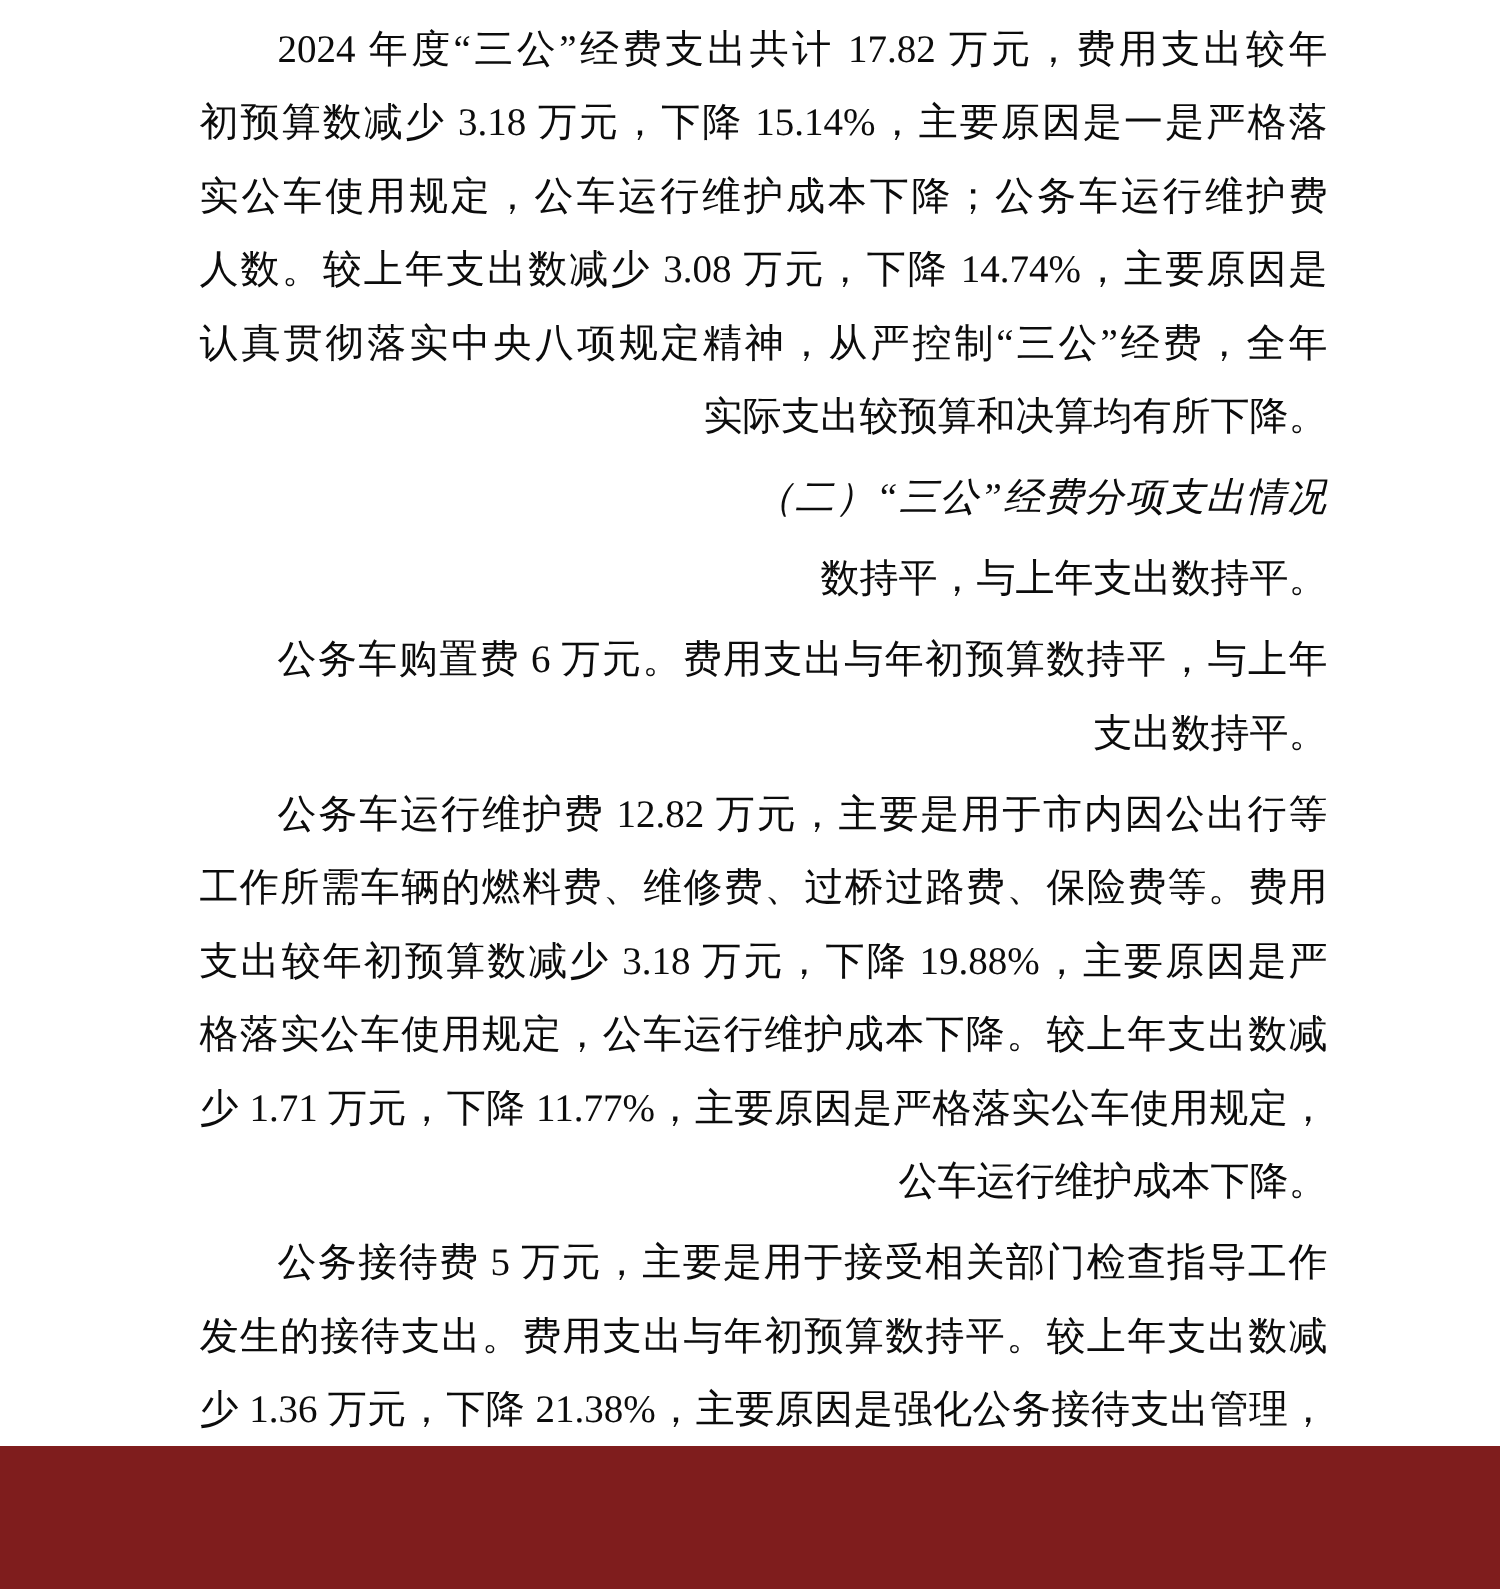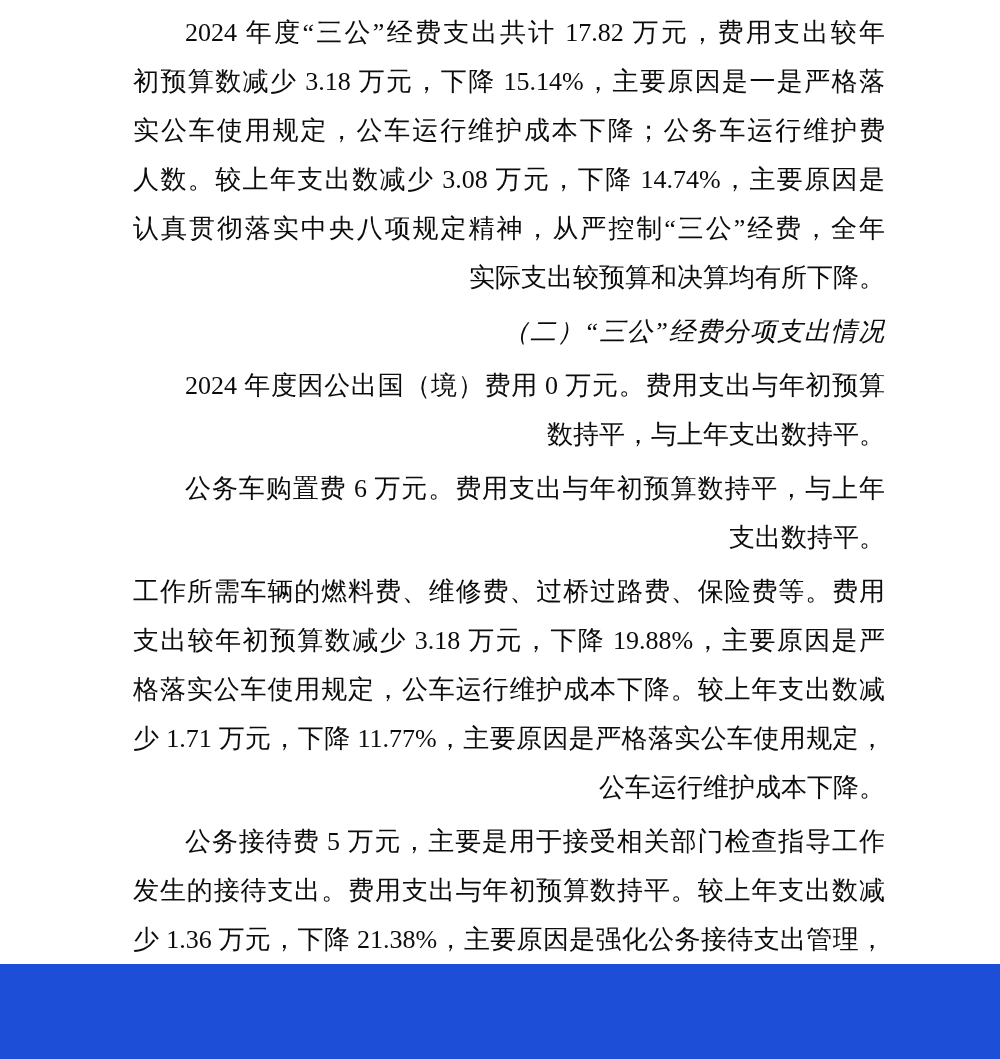--- a/index.html
+++ b/index.html
@@ -4,21 +4,21 @@
 <style>
   html, body {
     margin: 0;
     padding: 0;
     background: #ffffff;
   }
   .page {
     position: relative;
     width: 1000px;
     height: 1059px;
-    background: #1d4ed8;
+    background: #7f1d1d;
     overflow: hidden;
   }
   .text-block {
     box-sizing: border-box;
     width: 1000px;
     padding: 8px 115px 0 133px;
     font-family: "Liberation Serif", "DejaVu Serif", serif;
     font-size: 26px;
     color: #0c0c0c;
     -webkit-font-smoothing: antialiased;
@@ -58,28 +58,28 @@
         <div class="line just">初预算数减少 3.18 万元，下降 15.14%，主要原因是一是严格落</div>
         <div class="line just">实公车使用规定，公车运行维护成本下降；公务车运行维护费</div>
         <div class="line just">人数。较上年支出数减少 3.08 万元，下降 14.74%，主要原因是</div>
         <div class="line just">认真贯彻落实中央八项规定精神，从严控制“三公”经费，全年</div>
         <div class="line">实际支出较预算和决算均有所下降。</div>
       </div>
       <div class="para heading">
         <div class="line indent">（二）“三公”经费分项支出情况</div>
       </div>
       <div class="para body">
-        <div class="line indent just">2024 年度因公出国（境）费用 0 万元。费用支出与年初预算</div>
         <div class="line">数持平，与上年支出数持平。</div>
       </div>
       <div class="para body">
         <div class="line indent just">公务车购置费 6 万元。费用支出与年初预算数持平，与上年</div>
         <div class="line">支出数持平。</div>
       </div>
       <div class="para body">
+        <div class="line indent just">公务车运行维护费 12.82 万元，主要是用于市内因公出行等</div>
         <div class="line just">工作所需车辆的燃料费、维修费、过桥过路费、保险费等。费用</div>
         <div class="line just">支出较年初预算数减少 3.18 万元，下降 19.88%，主要原因是严</div>
         <div class="line just">格落实公车使用规定，公车运行维护成本下降。较上年支出数减</div>
         <div class="line just">少 1.71 万元，下降 11.77%，主要原因是严格落实公车使用规定，</div>
         <div class="line">公车运行维护成本下降。</div>
       </div>
       <div class="para body">
         <div class="line indent just">公务接待费 5 万元，主要是用于接受相关部门检查指导工作</div>
         <div class="line just">发生的接待支出。费用支出与年初预算数持平。较上年支出数减</div>
         <div class="line just">少 1.36 万元，下降 21.38%，主要原因是强化公务接待支出管理，</div>

